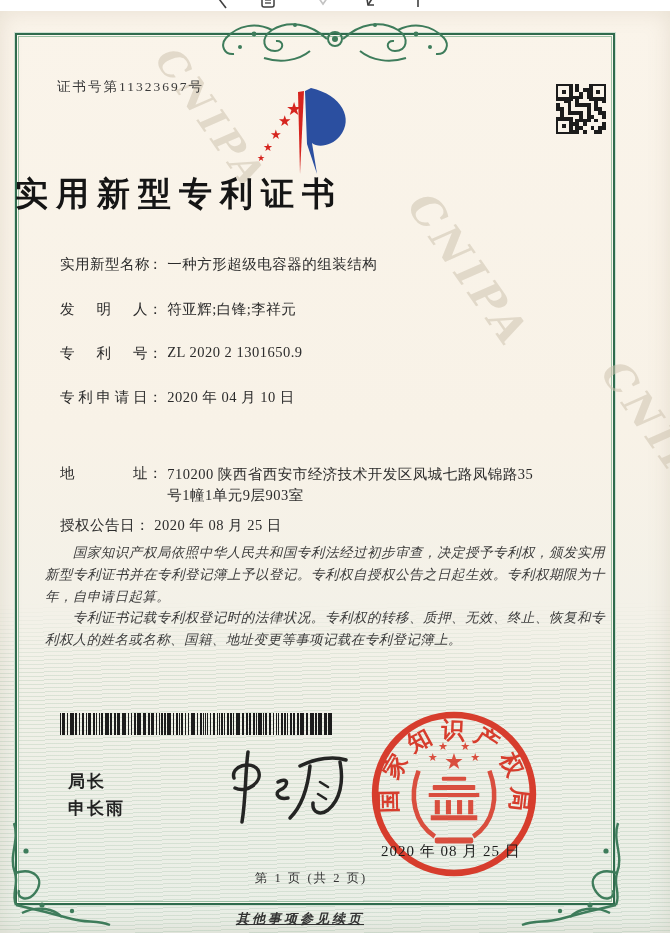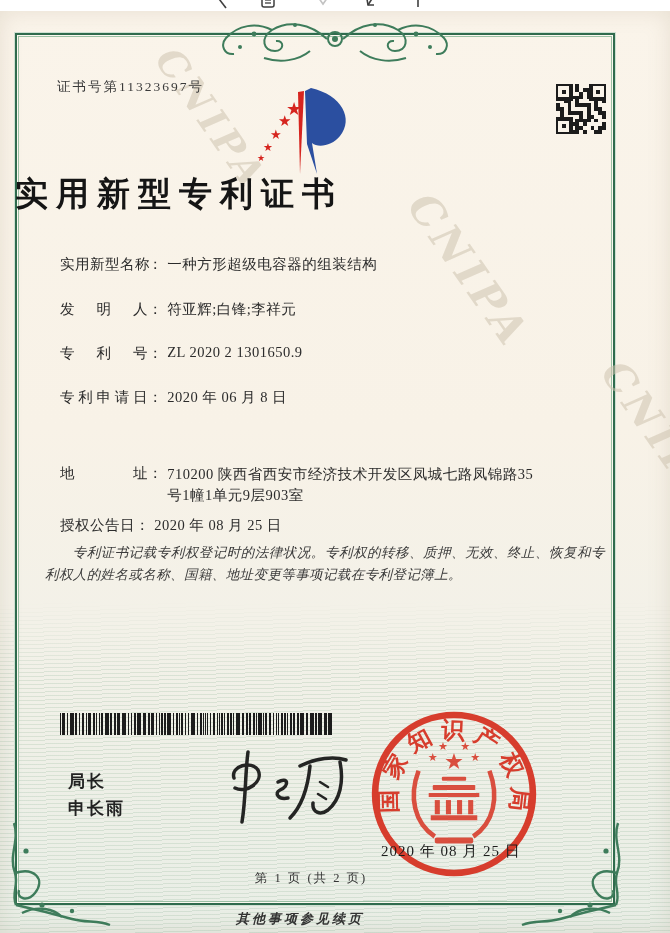--- a/index.html
+++ b/index.html
@@ -36,21 +36,21 @@
   .paras p{margin:0;text-indent:2.05em;font-size:13.5px;line-height:21.8px;color:#3b3b3b;
            font-style:italic;text-align:justify;letter-spacing:.4px;}
   .barcode{position:absolute;left:60px;top:702px;width:272px;height:22px;z-index:3;}
   .signer{position:absolute;left:68px;font-family:"Liberation Sans","DejaVu Sans",sans-serif;
           font-weight:bold;font-size:17px;letter-spacing:2px;color:#222;z-index:3;}
   .signature{position:absolute;left:218px;top:731px;z-index:4;}
   .seal{position:absolute;left:368px;top:697px;z-index:3;opacity:.93;}
   .sealdate{position:absolute;left:381px;top:831px;font-size:15px;letter-spacing:1px;color:#1d1d1d;z-index:5;white-space:nowrap;}
   .footer{position:absolute;left:15px;top:859px;width:592px;text-align:center;font-size:12.5px;color:#333;z-index:3;letter-spacing:2px;}
   .contnote{position:absolute;left:15px;top:899px;width:570px;text-align:center;font-size:13px;font-weight:bold;
-            font-style:italic;color:#333;letter-spacing:3px;z-index:3;}
+            font-style:italic;color:#333;letter-spacing:3px;z-index:3;text-decoration:underline;}
 </style>
 </head>
 <body>
 
 <div class="toolbar">
   <svg style="left:212px" viewBox="0 0 18 18">
     <line x1="4" y1="3" x2="14" y2="16" stroke="#3f3f3f" stroke-width="1.6"></line>
   </svg>
   <svg style="left:259px" viewBox="0 0 18 18">
     <rect x="3" y="2" width="12" height="13" rx="2" fill="none" stroke="#3f3f3f" stroke-width="1.5"></rect>
@@ -213,36 +213,37 @@
   <div class="row" style="top:289px">
     <span class="flabel">发明人</span><span class="colon">：</span>
     <span class="fvalue">符亚辉;白锋;李祥元</span>
   </div>
   <div class="row" style="top:333px">
     <span class="flabel">专利号</span><span class="colon">：</span>
     <span class="fvalue">ZL 2020 2 1301650.9</span>
   </div>
   <div class="row" style="top:377px">
     <span class="flabel">专利申请日</span><span class="colon">：</span>
-    <span class="fvalue">2020 年 06 月 8 日</span>
+    <span class="fvalue">2020 年 04 月 10 日</span>
   </div>
   <div class="row" style="top:453px;white-space:normal">
     <span class="flabel">地址</span><span class="colon">：</span>
     <span class="fvalue addrval">710200 陕西省西安市经济技术开发区凤城七路凤锦路35
 号1幢1单元9层903室</span>
   </div>
 
   <div class="row" style="top:501px;height:20px;width:560px">
     <span class="grant-pair" style="left:0">
       <span>授权公告日</span><span>：</span>
       <span>2020 年 08 月 25 日</span>
     </span>
   </div>
 
   <div class="paras">
+    <p>国家知识产权局依照中华人民共和国专利法经过初步审查，决定授予专利权，颁发实用新型专利证书并在专利登记簿上予以登记。专利权自授权公告之日起生效。专利权期限为十年，自申请日起算。</p>
     <p>专利证书记载专利权登记时的法律状况。专利权的转移、质押、无效、终止、恢复和专利权人的姓名或名称、国籍、地址变更等事项记载在专利登记簿上。</p>
   </div>
 
   <div class="barcode">
     <svg id="bc-svg" width="272" height="22">
         <rect x="0" y="0" width="1" height="22" fill="#1c1c1c"></rect>
         <rect x="2" y="0" width="3" height="22" fill="#1c1c1c"></rect>
         <rect x="7" y="0" width="1" height="22" fill="#1c1c1c"></rect>
         <rect x="10" y="0" width="4" height="22" fill="#1c1c1c"></rect>
         <rect x="15" y="0" width="2" height="22" fill="#1c1c1c"></rect>

